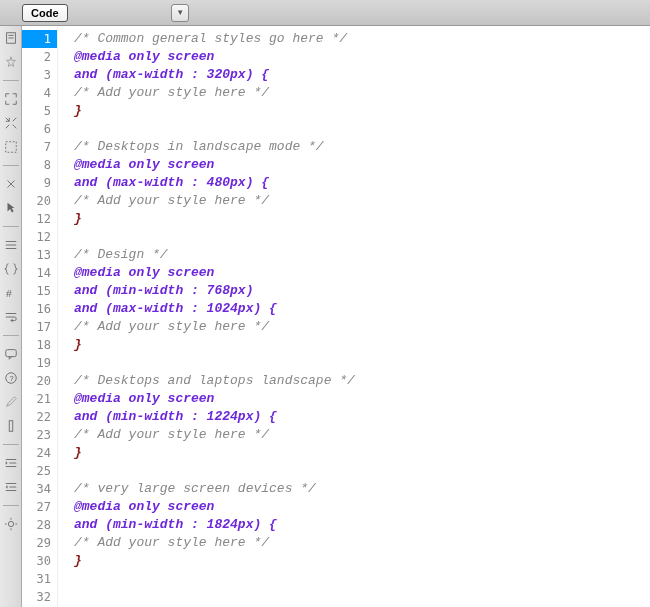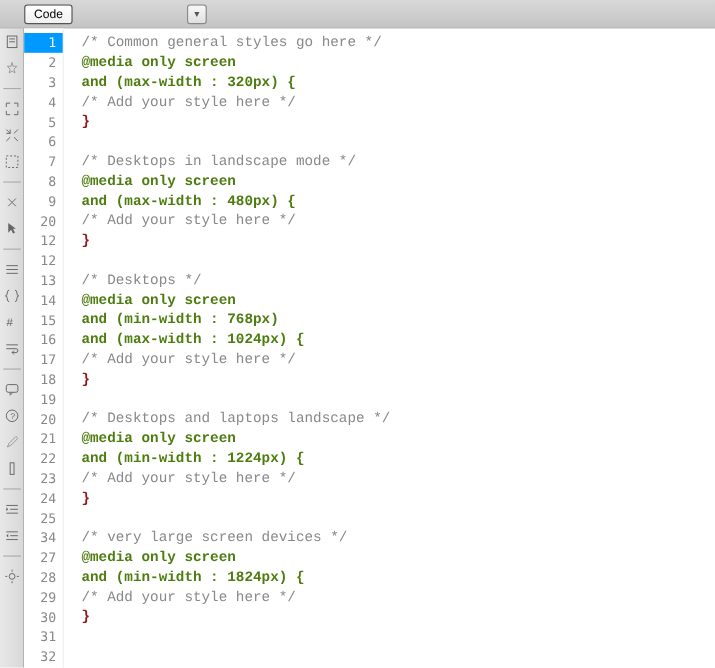--- a/index.html
+++ b/index.html
@@ -28,20 +28,21 @@
   background: linear-gradient(#f8f8f8, #e0e0e0);
   border: 1px solid #888;
   border-radius: 3px;
   cursor: pointer;
   color: #333;
 }
 .toolbar button.active {
   background: linear-gradient(#fff, #f0f0f0);
   border-color: #555;
   color: #000;
+  font-weight: bold;
 }
 .toolbar button.disabled { color: #999; margin-top: 47px; }
 .dropdown-btn {
   width: 18px;
   padding: 0 !important;
   display: flex;
   align-items: center;
   justify-content: center;
 }
 .dropdown-btn span { font-size: 8px; color: #555; }
@@ -80,29 +81,29 @@
   line-height: 18px;
   padding-right: 6px;
   font-size: 12px;
   color: #888;
   font-family: "Consolas", "Monaco", monospace;
 }
 .line-num.active {
   background: #0099ff;
   color: #fff;
 }
-.code-area { flex: 1; padding-top: 4px; padding-left: 16px; overflow: hidden; }
+.code-area { flex: 1; padding-top: 4px; padding-left: 16px; overflow: hidden; font-style: italic; }
 .code-line {
   height: 18px;
   line-height: 18px;
   white-space: pre;
   font-size: 13px;
 }
 .comment { color: #888; }
-.media { color: #4d7c0f; font-weight: bold; }
+.media { color: #6d28d9; font-weight: bold; }
 .brace { color: #8b1a1a; font-weight: bold; }
 </style>
 </head>
 <body>
 
 <div class="toolbar">
   <button class="active">Code</button>
   <button class="disabled">Split</button>
   <button class="disabled">Design</button>
   <button class="dropdown-btn">
@@ -264,21 +265,21 @@
         <div class="code-line"><span class="media">and (max-width : 320px) {</span></div>
         <div class="code-line"><span class="comment">/* Add your style here */</span></div>
         <div class="code-line"><span class="brace">}</span></div>
         <div class="code-line"></div>
         <div class="code-line"><span class="comment">/* Desktops in landscape mode */</span></div>
         <div class="code-line"><span class="media">@media only screen</span></div>
         <div class="code-line"><span class="media">and (max-width : 480px) {</span></div>
         <div class="code-line"><span class="comment">/* Add your style here */</span></div>
         <div class="code-line"><span class="brace">}</span></div>
         <div class="code-line"></div>
-        <div class="code-line"><span class="comment">/* Desktops */</span></div>
+        <div class="code-line"><span class="comment">/* Design */</span></div>
         <div class="code-line"><span class="media">@media only screen</span></div>
         <div class="code-line"><span class="media">and (min-width : 768px)</span></div>
         <div class="code-line"><span class="media">and (max-width : 1024px) {</span></div>
         <div class="code-line"><span class="comment">/* Add your style here */</span></div>
         <div class="code-line"><span class="brace">}</span></div>
         <div class="code-line"></div>
         <div class="code-line"><span class="comment">/* Desktops and laptops landscape */</span></div>
         <div class="code-line"><span class="media">@media only screen</span></div>
         <div class="code-line"><span class="media">and (min-width : 1224px) {</span></div>
         <div class="code-line"><span class="comment">/* Add your style here */</span></div>

